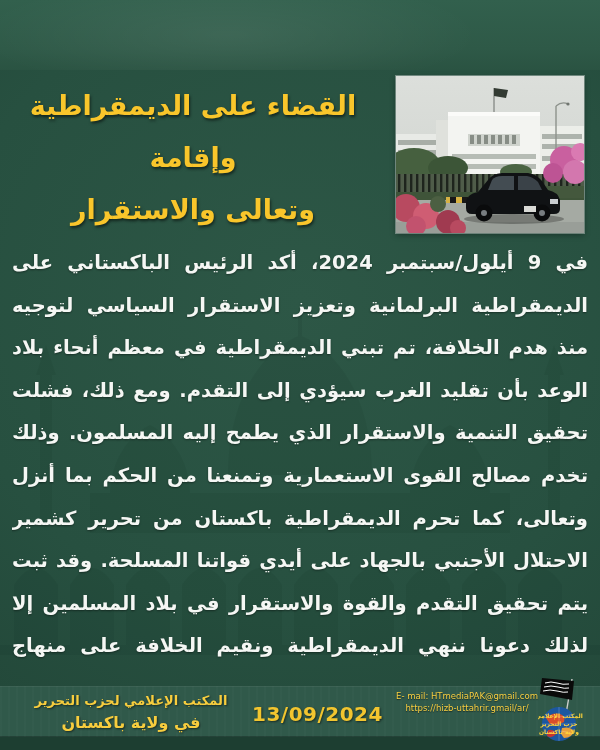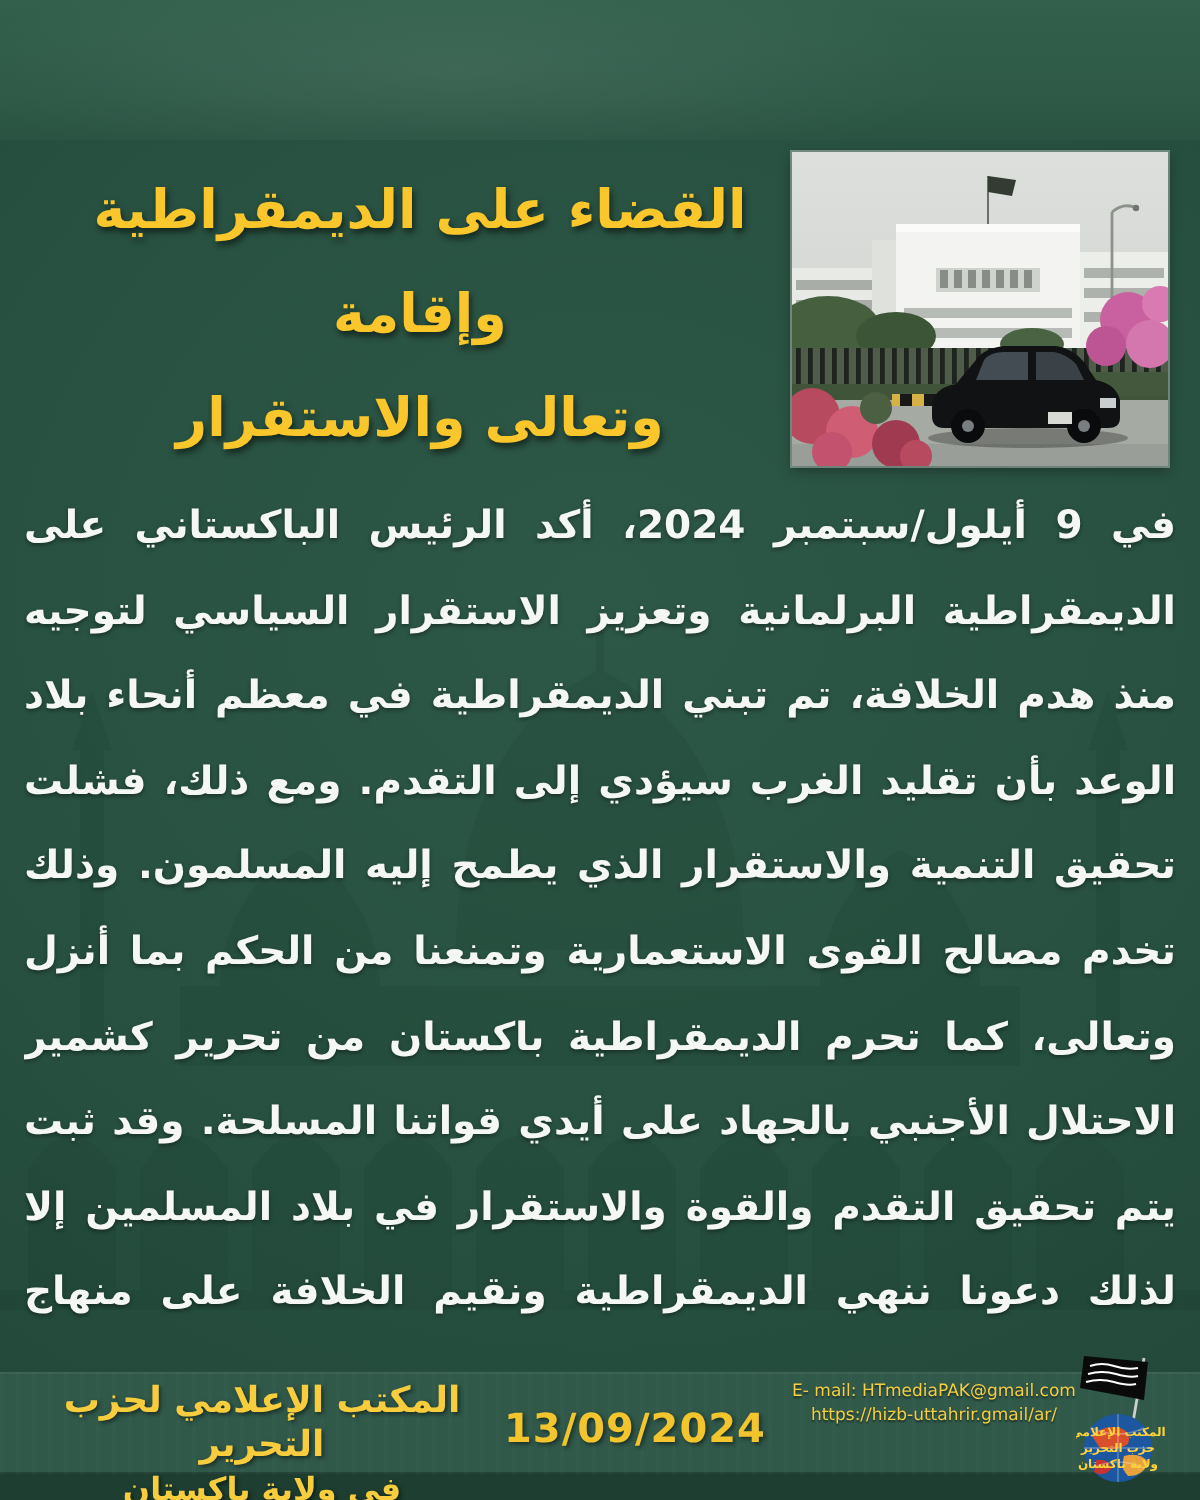--- a/index.html
+++ b/index.html
@@ -27,21 +27,21 @@
     background:repeating-linear-gradient(90deg, rgba(255,255,255,0.03) 0 2px, transparent 2px 8px);
   }
   .bottom-strip{
     position:absolute;left:0;top:737px;width:600px;height:13px;z-index:2;
     background:#1d3e31;
   }
   
   .watermark{position:absolute;left:0;top:305px;width:600px;height:425px;z-index:1;opacity:.08;}
   
   .headline{
-    position:absolute;left:21px;top:80px;width:378px;z-index:3;
+    position:absolute;left:4px;top:80px;width:378px;z-index:3;
     color:#f9c62b;text-align:center;direction:rtl;
     font-size:27px;font-weight:700;line-height:52px;
     text-shadow:1px 2px 3px rgba(0,0,0,0.55);
   }
   
   .photo{
     position:absolute;left:396px;top:76px;width:188px;height:157px;z-index:3;
     box-shadow:0 0 0 1px rgba(255,255,255,0.35), 0 2px 6px rgba(0,0,0,0.35);
     background:#d8dbd7;
   }
@@ -55,21 +55,21 @@
     height:42.6px;line-height:42.6px;overflow:hidden;
     text-align:justify;text-align-last:justify;text-justify:inter-word;
   }
   .body-line.last{text-align-last:right;}
   
   .footer-org{
     position:absolute;left:6px;top:690px;width:250px;z-index:4;
     direction:rtl;text-align:center;color:#f7cd3e;font-weight:700;
     text-shadow:1px 1px 2px rgba(0,0,0,0.5);
   }
-  .footer-org .org-line1{font-size:18px;line-height:22px;}
+  .footer-org .org-line1{font-size:13px;line-height:22px;}
   .footer-org .org-line2{font-size:16px;line-height:21px;}
   .footer-date{
     position:absolute;left:252px;top:702px;width:120px;z-index:4;
     text-align:center;color:#f2c52f;font-size:20px;font-weight:700;
     text-shadow:1px 1px 2px rgba(0,0,0,0.5);letter-spacing:.5px;
   }
   .footer-contact{
     position:absolute;left:388px;top:691px;width:158px;z-index:4;
     text-align:center;color:#f7ce41;font-weight:400;
     font-size:8.5px;line-height:11.5px;

